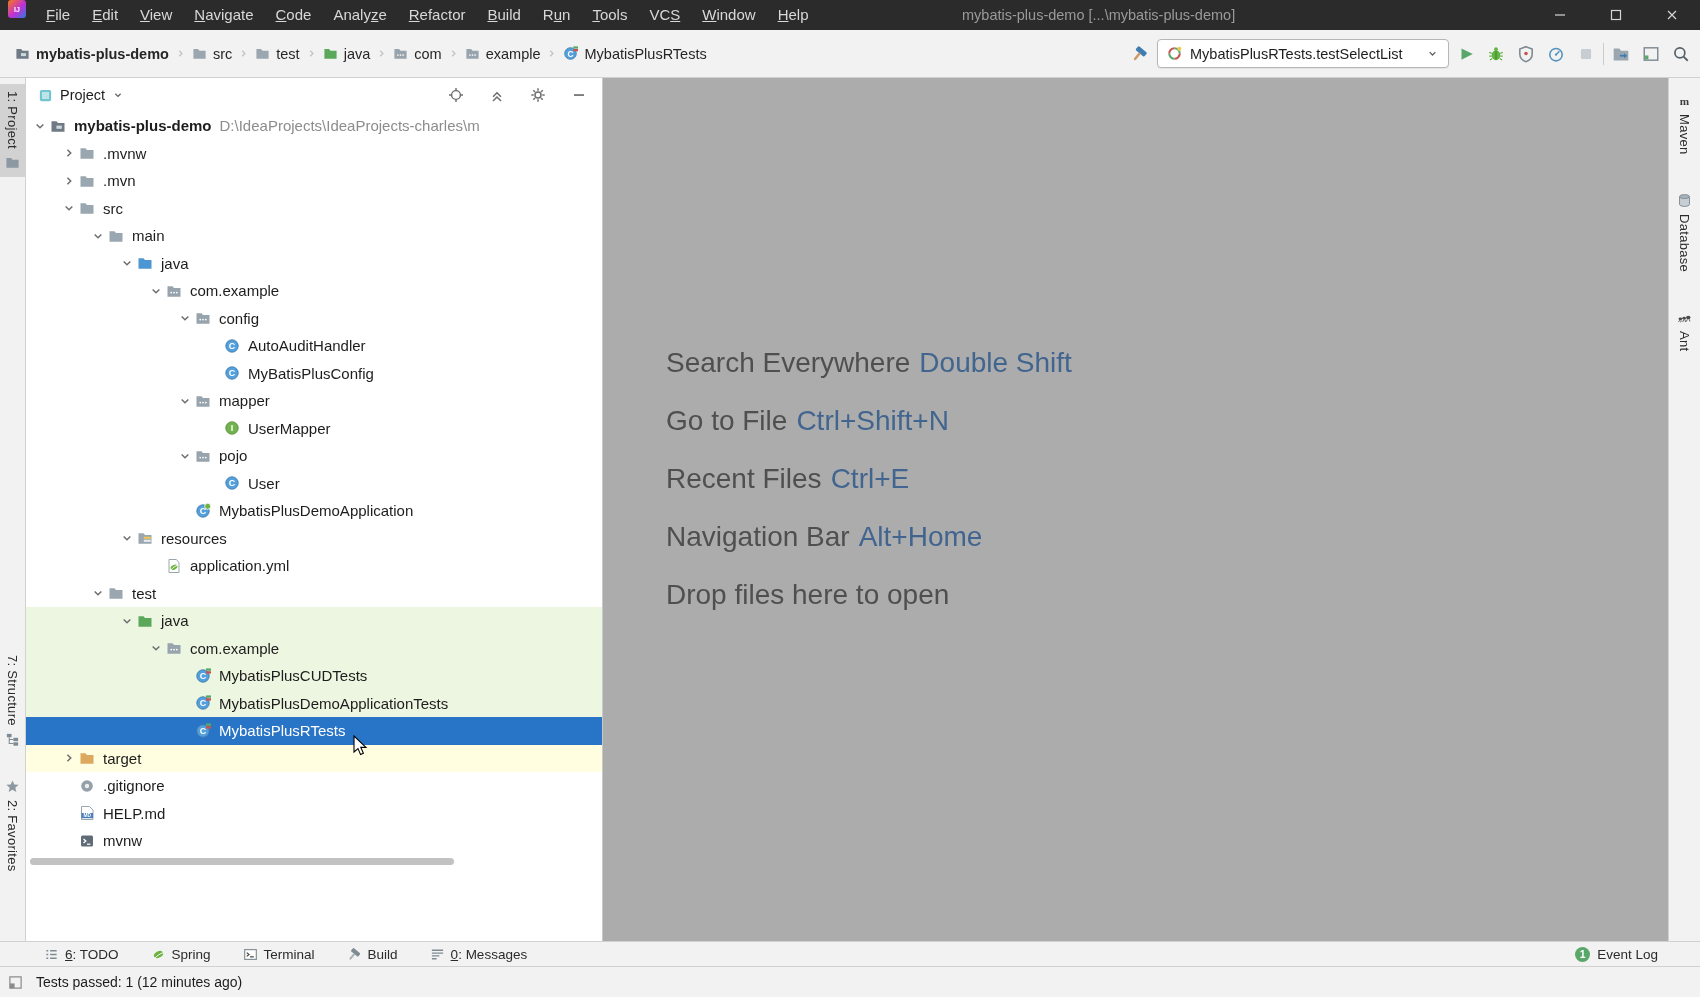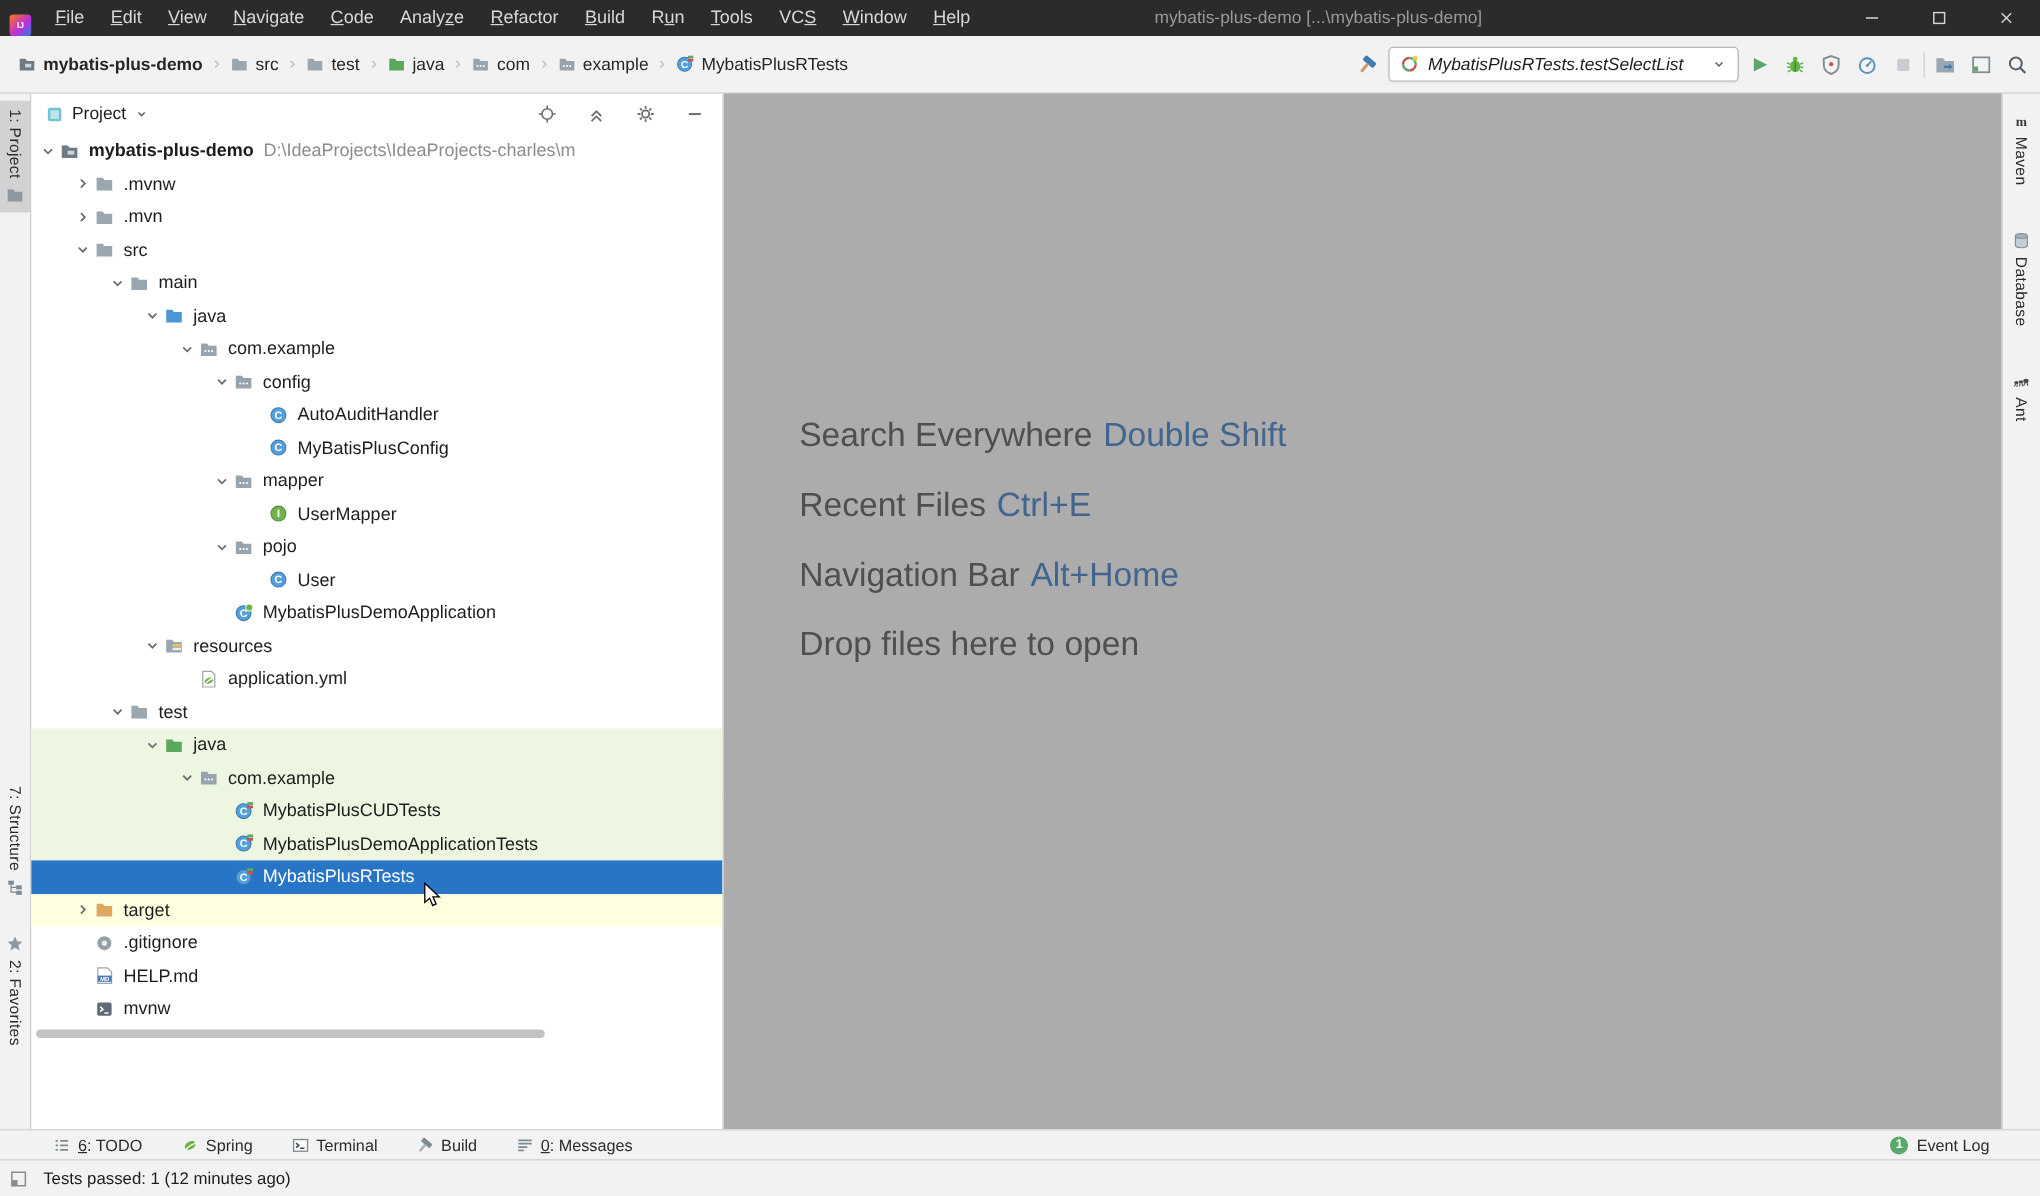--- a/index.html
+++ b/index.html
@@ -11,36 +11,36 @@
     --c-excluded-bg:#FFFEE1;
     --c-key:#41658F;
     --c-border:#D1D1D1;
   }
   *{margin:0;padding:0;box-sizing:border-box;}
   html,body{background:#888;}
   body{font-family:"Liberation Sans",sans-serif;}
   .app{position:relative;width:1700px;height:997px;background:#fff;overflow:hidden;cursor:default;}
 
   
-  .titlebar{position:absolute;top:0;left:0;width:100%;height:30px;background:var(--c-titlebar);display:flex;align-items:flex-end;}
+  .titlebar{position:absolute;top:0;left:0;width:100%;height:30px;background:var(--c-titlebar);display:flex;align-items:flex-start;}
   .logo{width:18px;height:18px;margin:0 9px 0 8px;border-radius:3px;background:linear-gradient(135deg,#F97A12,#C12FD6 55%,#2D7BE3);position:relative;flex:none;}
   .logo span{position:absolute;inset:0;display:flex;align-items:center;justify-content:center;color:#fff;font-size:7px;font-weight:bold;}
   .menubar{display:flex;align-items:center;height:30px;}
   .menu-item{padding:0 11px;font-size:15px;color:#D8D8D8;line-height:30px;}
   .win-title{position:absolute;left:962px;top:0;line-height:30px;font-size:14.5px;color:#9A9A9A;white-space:nowrap;}
   .win-controls{position:absolute;right:0;top:0;display:flex;height:30px;}
   .win-btn{width:56px;height:30px;display:flex;align-items:center;justify-content:center;}
 
   
   .navbar{position:absolute;top:30px;left:0;width:100%;height:48px;background:var(--c-toolbar);border-bottom:1px solid var(--c-border);}
   .breadcrumbs{position:absolute;left:10px;top:0;height:47px;display:flex;align-items:center;font-size:14.5px;color:#262626;}
   .bc-item{display:flex;align-items:center;gap:6px;padding:2px 5px;white-space:nowrap;}
   .bc-label.b{font-weight:bold;}
   .bc-sep{display:flex;align-items:center;opacity:.65;}
-  .nav-actions{position:absolute;right:6px;top:0;height:47px;display:flex;align-items:center;gap:4px;font-style:italic;}
+  .nav-actions{position:absolute;right:6px;top:0;height:47px;display:flex;align-items:center;gap:4px;}
   .icon-btn{width:26px;height:26px;display:flex;align-items:center;justify-content:center;border-radius:3px;}
   .run-combo{display:flex;align-items:center;gap:8px;background:#fff;border:1px solid #B6B6B6;border-radius:4px;height:29px;padding:0 9px;font-size:14.5px;color:#1D1D1D;min-width:292px;box-shadow:0 1px 1px rgba(0,0,0,.06);}
   .run-combo .caret{margin-left:auto;display:flex;}
   .vsep{width:1px;height:22px;background:#CCCCCC;}
 
   
   .main{position:absolute;top:78px;left:0;width:1700px;height:863px;background:var(--c-editor);}
   .stripe{position:absolute;top:0;bottom:0;background:var(--c-toolbar);}
   .stripe-left{left:0;width:26px;border-right:1px solid var(--c-border);}
   .stripe-right{right:0;width:32px;border-left:1px solid var(--c-border);}
@@ -762,20 +762,24 @@
       <div class="hscroll"></div>
     </section>
 
     <section class="editor">
       <div class="shortcuts">
           <div class="sc-line">
             <span class="sc-label">Search Everywhere</span>
             <span class="sc-keys">Double Shift</span>
           </div>
           <div class="sc-line">
+            <span class="sc-label">Go to File</span>
+            <span class="sc-keys">Ctrl+Shift+N</span>
+          </div>
+          <div class="sc-line">
             <span class="sc-label">Recent Files</span>
             <span class="sc-keys">Ctrl+E</span>
           </div>
           <div class="sc-line">
             <span class="sc-label">Navigation Bar</span>
             <span class="sc-keys">Alt+Home</span>
           </div>
           <div class="sc-line">
             <span class="sc-label">Drop files here to open</span>
           </div>

